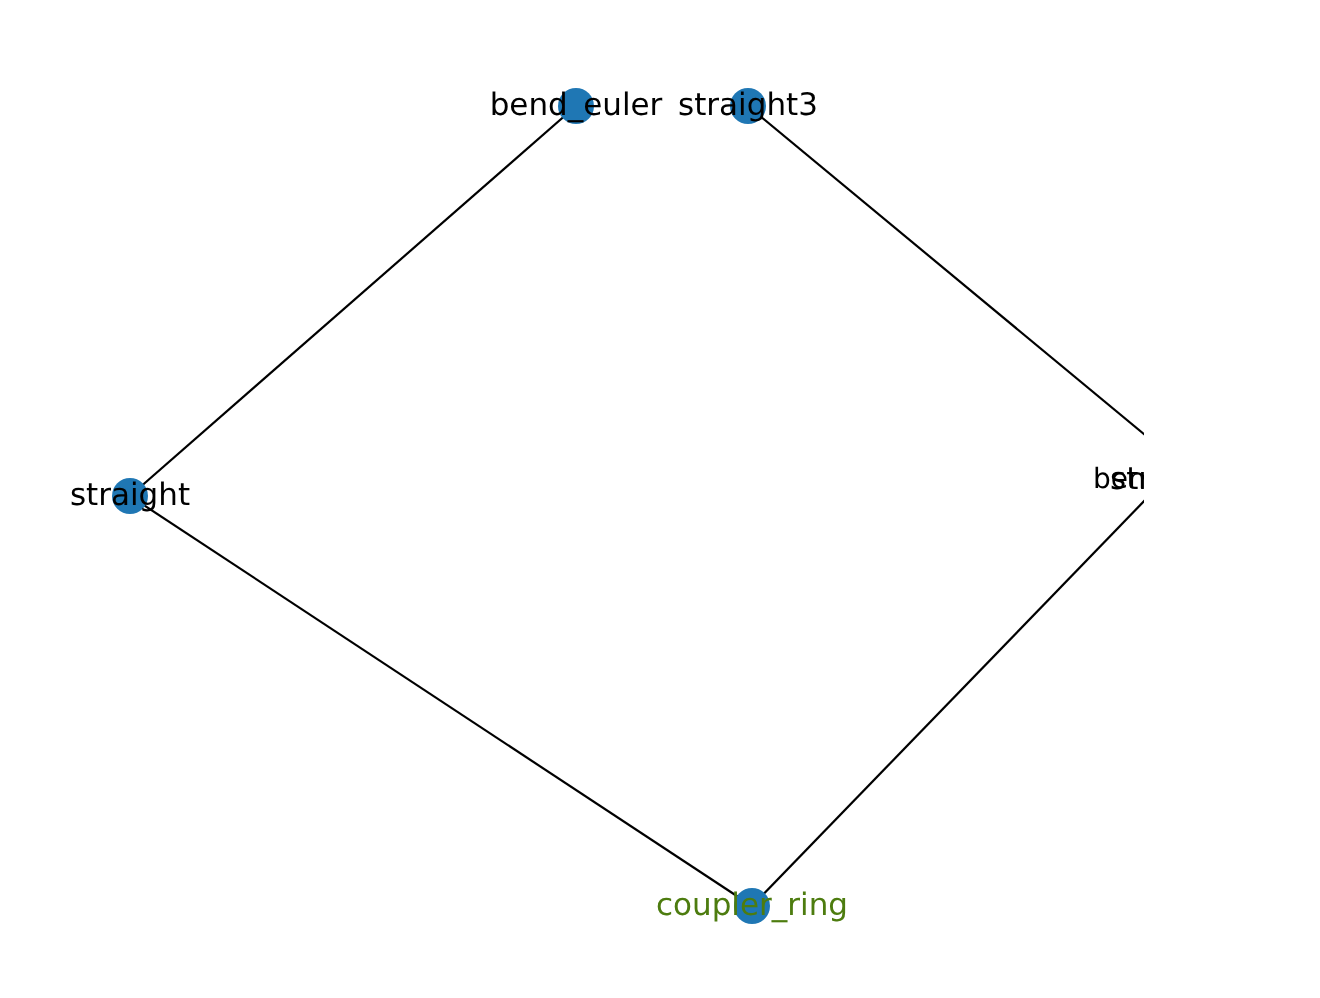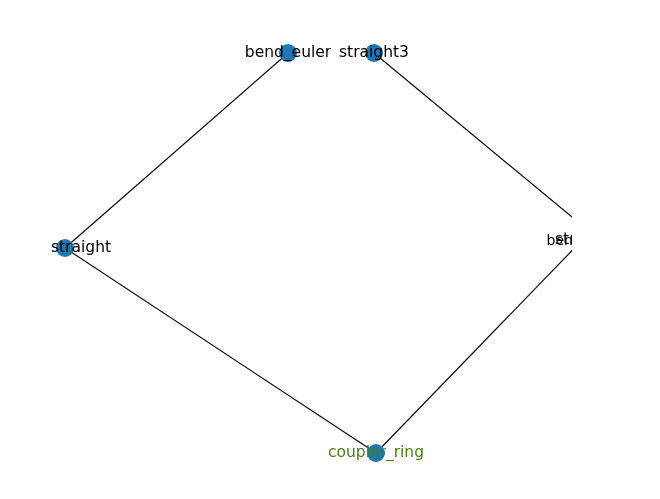--- a/index.html
+++ b/index.html
@@ -61,19 +61,19 @@
         <circle cx="374" cy="53" r="9" fill="#1f77b4" class="node-circle"></circle>
         <circle cx="65" cy="248" r="9" fill="#1f77b4" class="node-circle"></circle>
         <circle cx="590" cy="232" r="9" fill="#1f77b4" class="node-circle"></circle>
         <circle cx="376" cy="453" r="9" fill="#1f77b4" class="node-circle"></circle>
       </g>
   </svg>
 
   <div id="labels-layer">
       <div class="node-label" style="left: 288px; top: 53px; color: rgb(0, 0, 0); font-size: 15.5px;">bend_euler</div>
       <div class="node-label" style="left: 374px; top: 53px; color: rgb(0, 0, 0); font-size: 15.5px;">straight3</div>
-      <div class="node-label" style="left: 65px; top: 248px; color: rgb(0, 0, 0); font-size: 15.5px; margin-left: 16px;">straight</div>
+      <div class="node-label" style="left: 65px; top: 248px; color: rgb(0, 0, 0); font-size: 15.5px;">straight</div>
       <div class="node-label" style="left: 590px; top: 240px; color: rgb(0, 0, 0); font-size: 14px;">bend_euler2</div>
       <div class="node-label" style="left: 590px; top: 240px; color: rgb(0, 0, 0); font-size: 15.5px;">straight2</div>
       <div class="node-label" style="left: 376px; top: 453px; color: #4d7c0f; font-size: 15.5px;">coupler_ring</div>
     </div>
 
 </div>
 
 </body></html>

